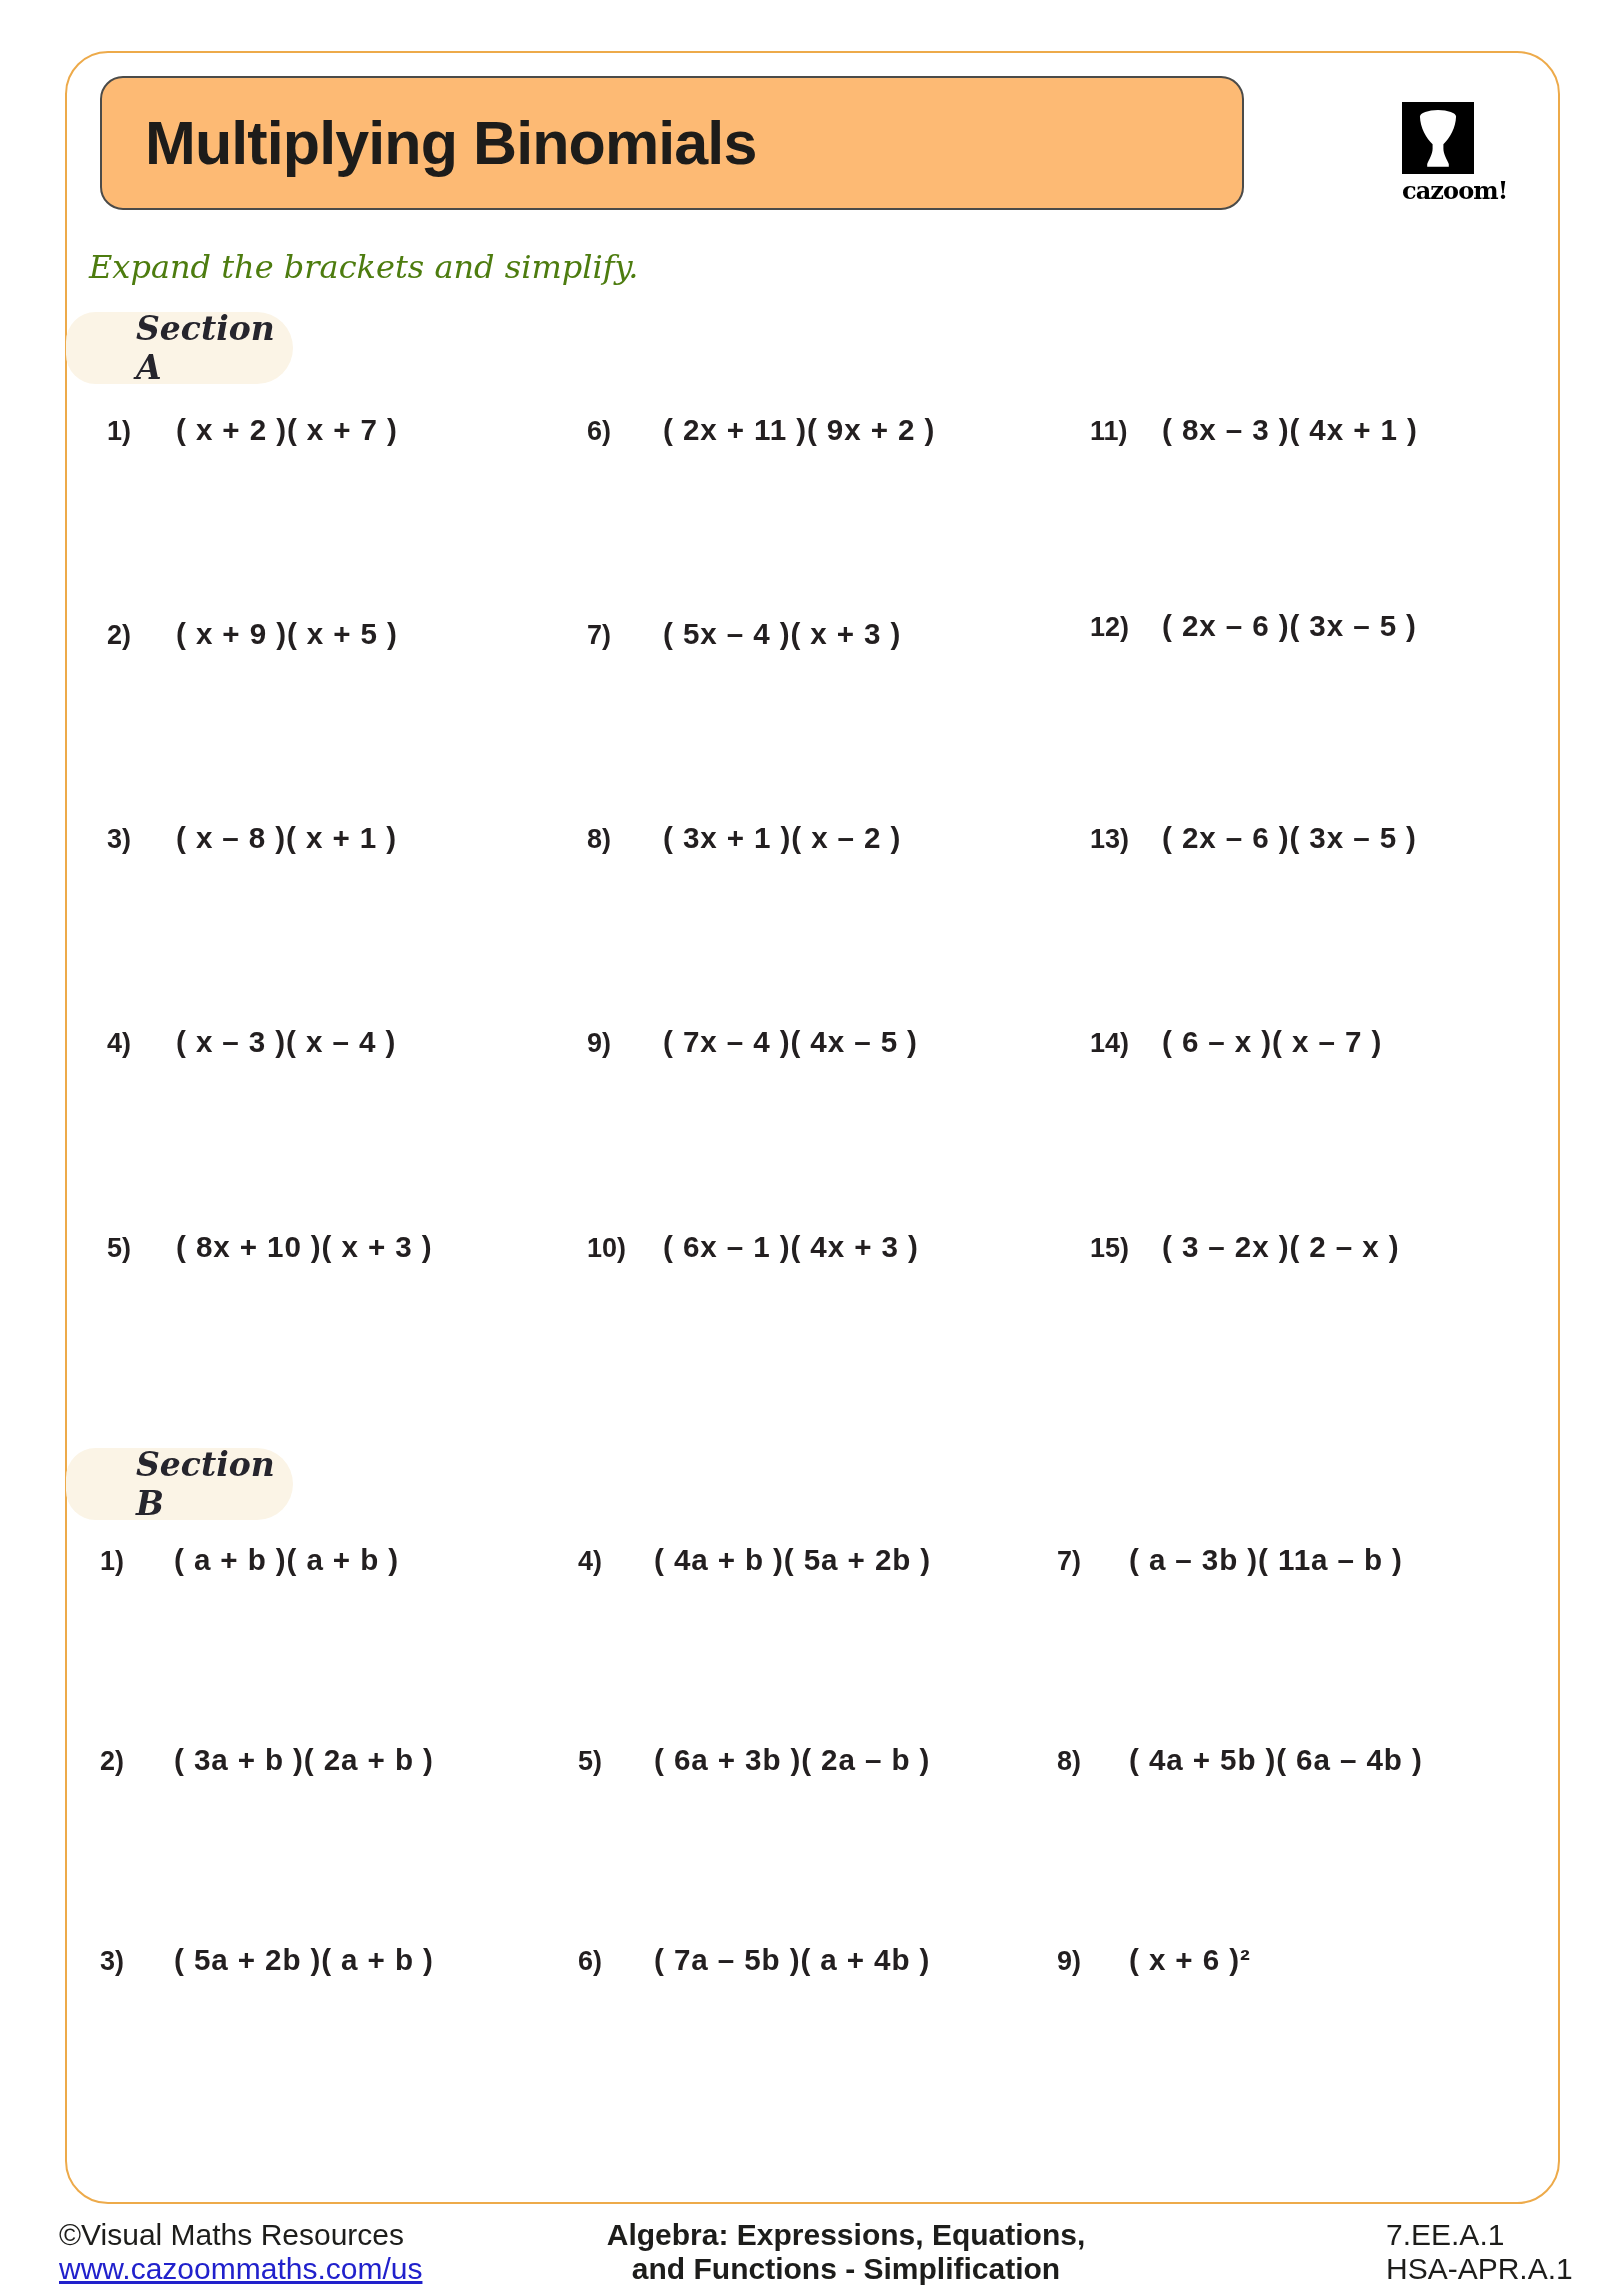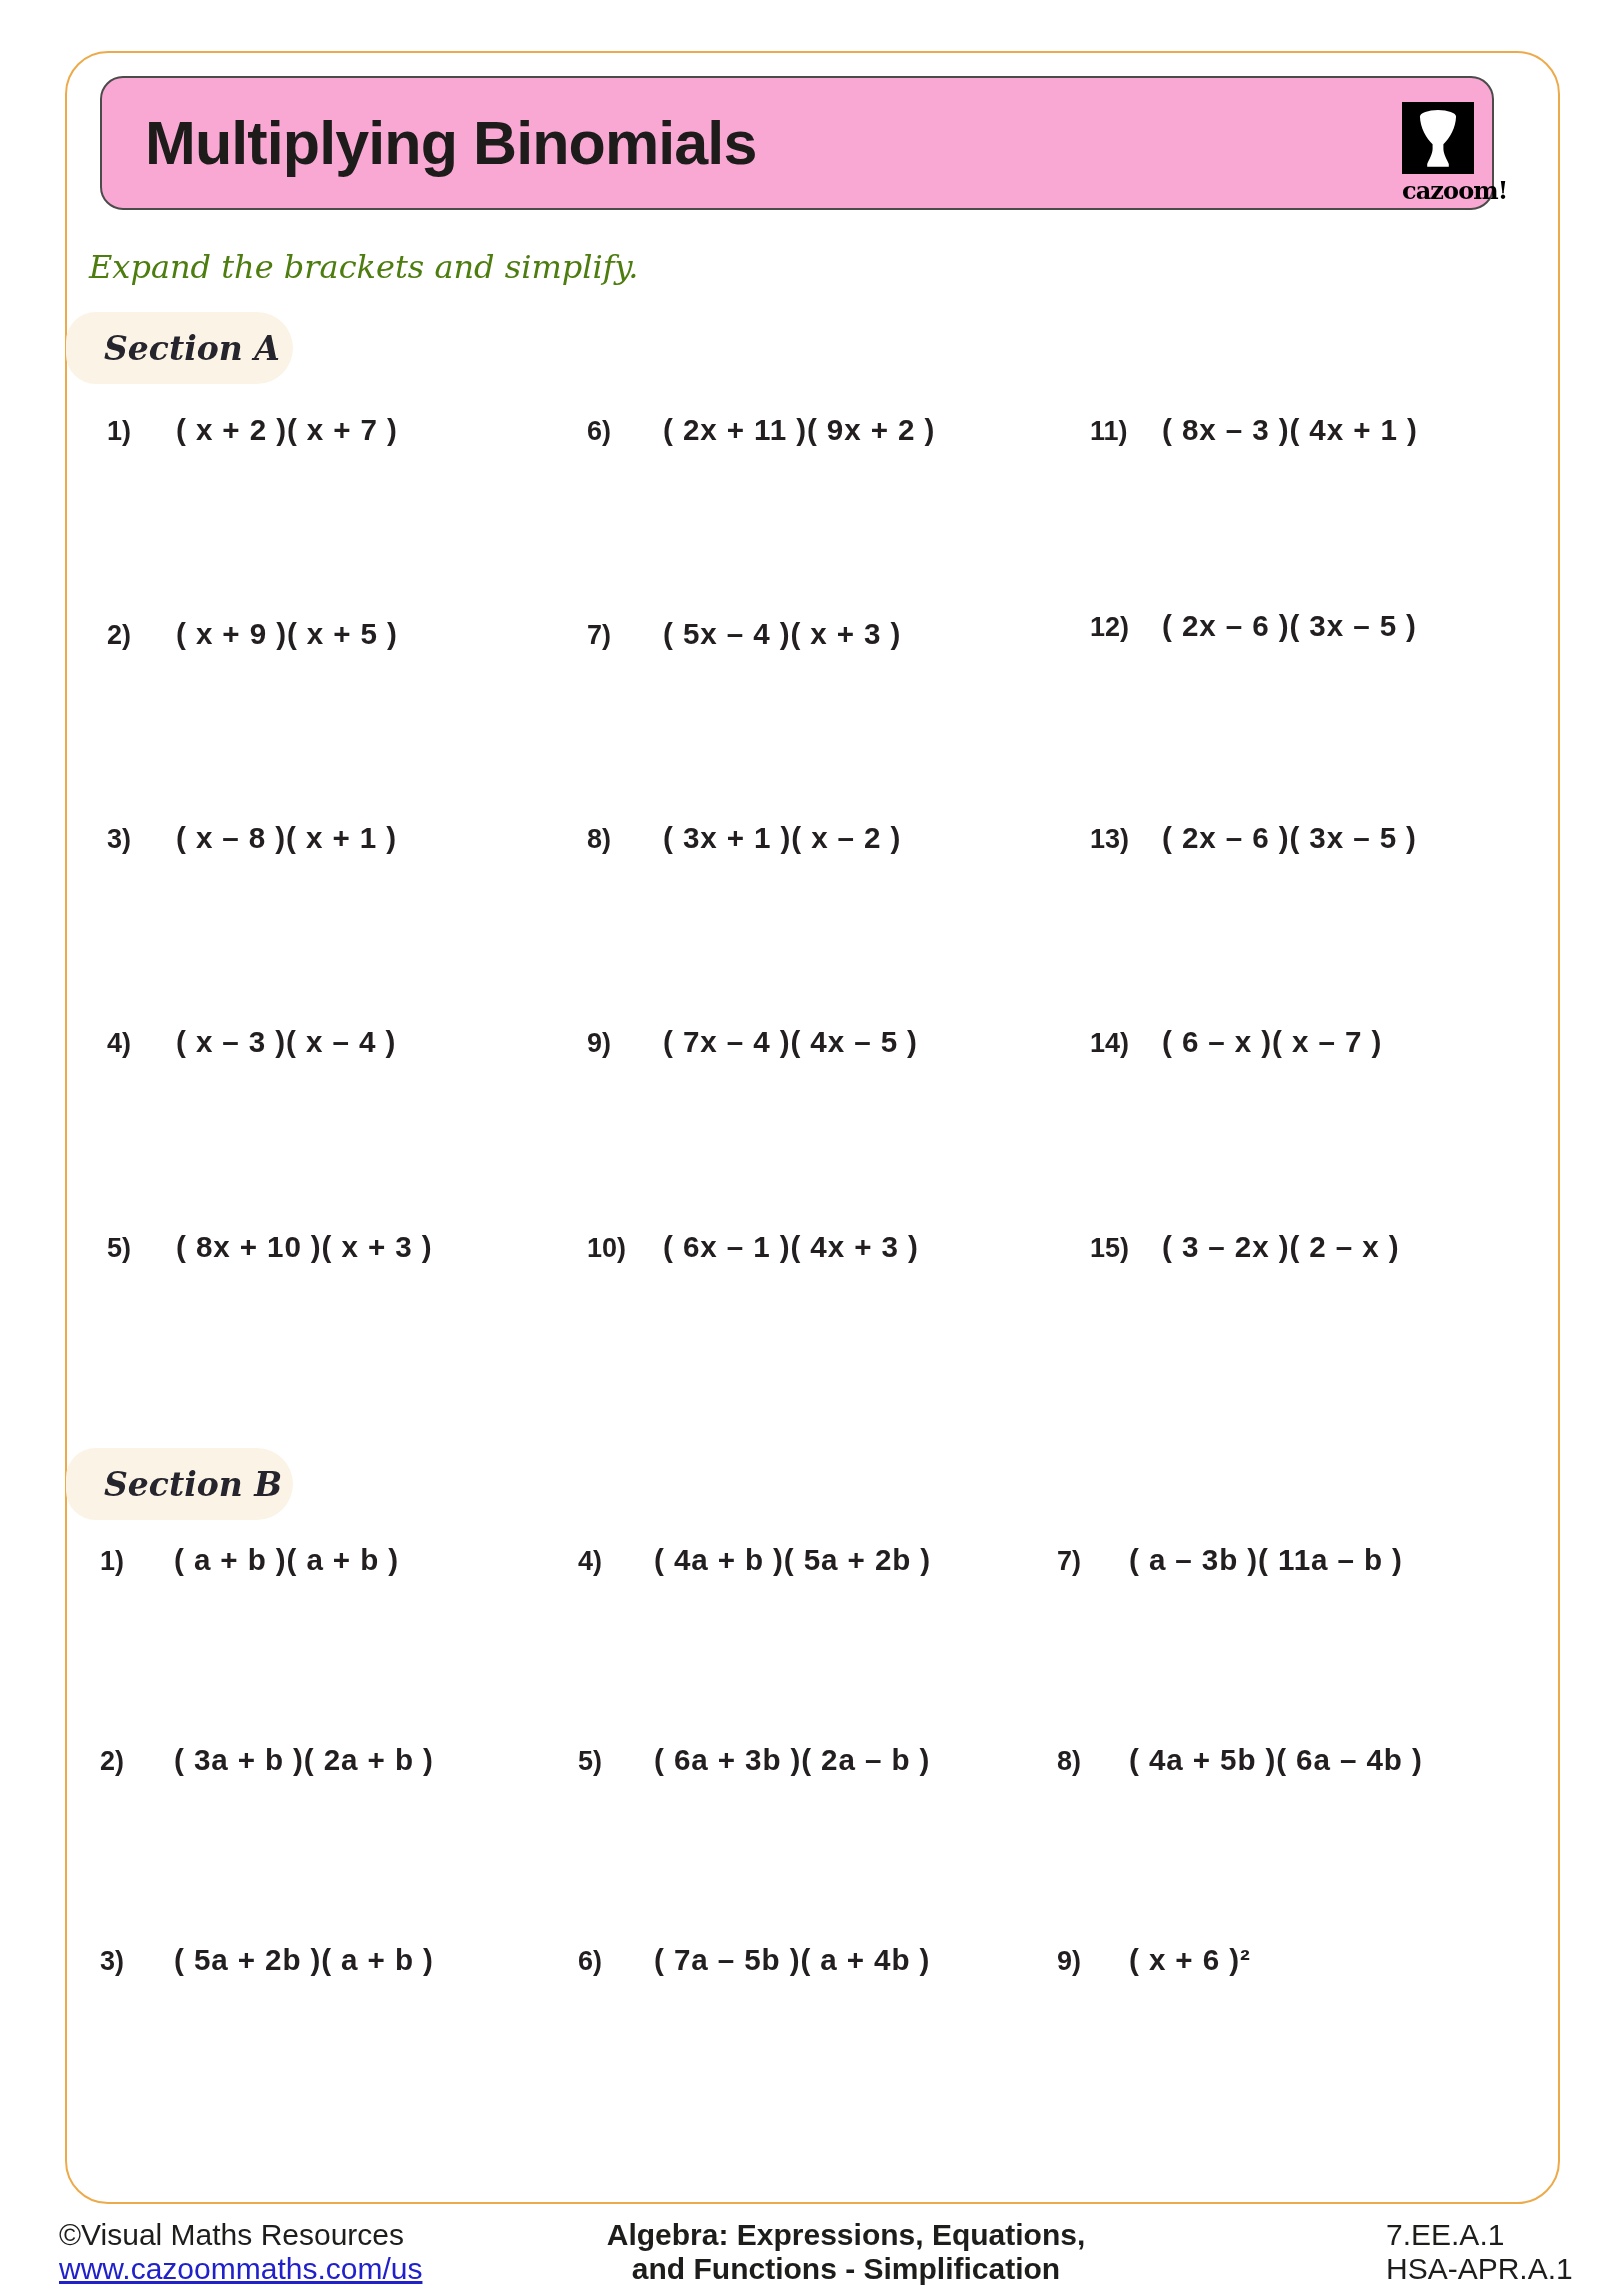--- a/index.html
+++ b/index.html
@@ -2,37 +2,37 @@
 <html style="font-size:14.3px"><head>
 <meta charset="utf-8">
 <style>
   * { margin:0; padding:0; box-sizing:border-box; }
   body { background:#ffffff; font-family:"Liberation Sans", sans-serif; }
   .page { position:relative; width:1622px; height:2293px; background:#ffffff; overflow:hidden; }
 
   .frame { position:absolute; left:65px; top:51px; width:1495px; height:2153px;
            border:2.7px solid #EDAA4A; border-radius:43px; background:transparent; }
 
-  .title-box { position:absolute; left:100px; top:76px; width:1394px; height:134px;
-               background:#f9a8d4; border:2.7px solid #4B4B49; border-radius:23px;
+  .title-box { position:absolute; left:100px; top:76px; width:1144px; height:134px;
+               background:#fdba74; border:2.7px solid #4B4B49; border-radius:23px;
                display:flex; align-items:center; }
   .page-title { font-size:61px; font-weight:bold; color:#1D1C1A; letter-spacing:-0.9px;
                 padding-left:43px; font-family:"Liberation Sans", sans-serif; }
 
   .logo { position:absolute; left:1402px; top:90px; width:72px; text-align:center;margin-top:12px; }
   .logo svg { display:block; }
   .logo-text { font-family:"DejaVu Serif", serif; font-weight:bold; font-size:24px;
                color:#000000; margin-top:1.8px; letter-spacing:-0.9px; }
 
   .instruction { position:absolute; left:89px; top:248px; font-family:"DejaVu Serif", serif;
                  font-style:italic; font-size:32px; color:#4d7c0f; }
 
   .section-pill { position:absolute; left:66px; width:227px; height:72px;
                   background:#FBF4E6; border-radius:32px 39px 39px 32px;
-                  display:flex; align-items:center; }
+                  display:flex; align-items:center;padding-left:32px; }
   .section-pill span { font-family:"DejaVu Serif", serif; font-style:italic; font-weight:bold;
                        font-size:33px; color:#26252D; padding-left:38px; }
   .pill-a { top:312px; }
   .pill-b { top:1448px; }
 
   .prob { position:absolute; display:flex; align-items:baseline; white-space:nowrap; }
   .pnum  { font-weight:bold; font-size:27px; color:#231F20; flex:0 0 auto; }
   .pexpr { font-weight:bold; font-size:29.6px; color:#231F20; letter-spacing:0.9px; }
 
   .a1 { left:107px; }  .a1 .pnum { width:69px; }

